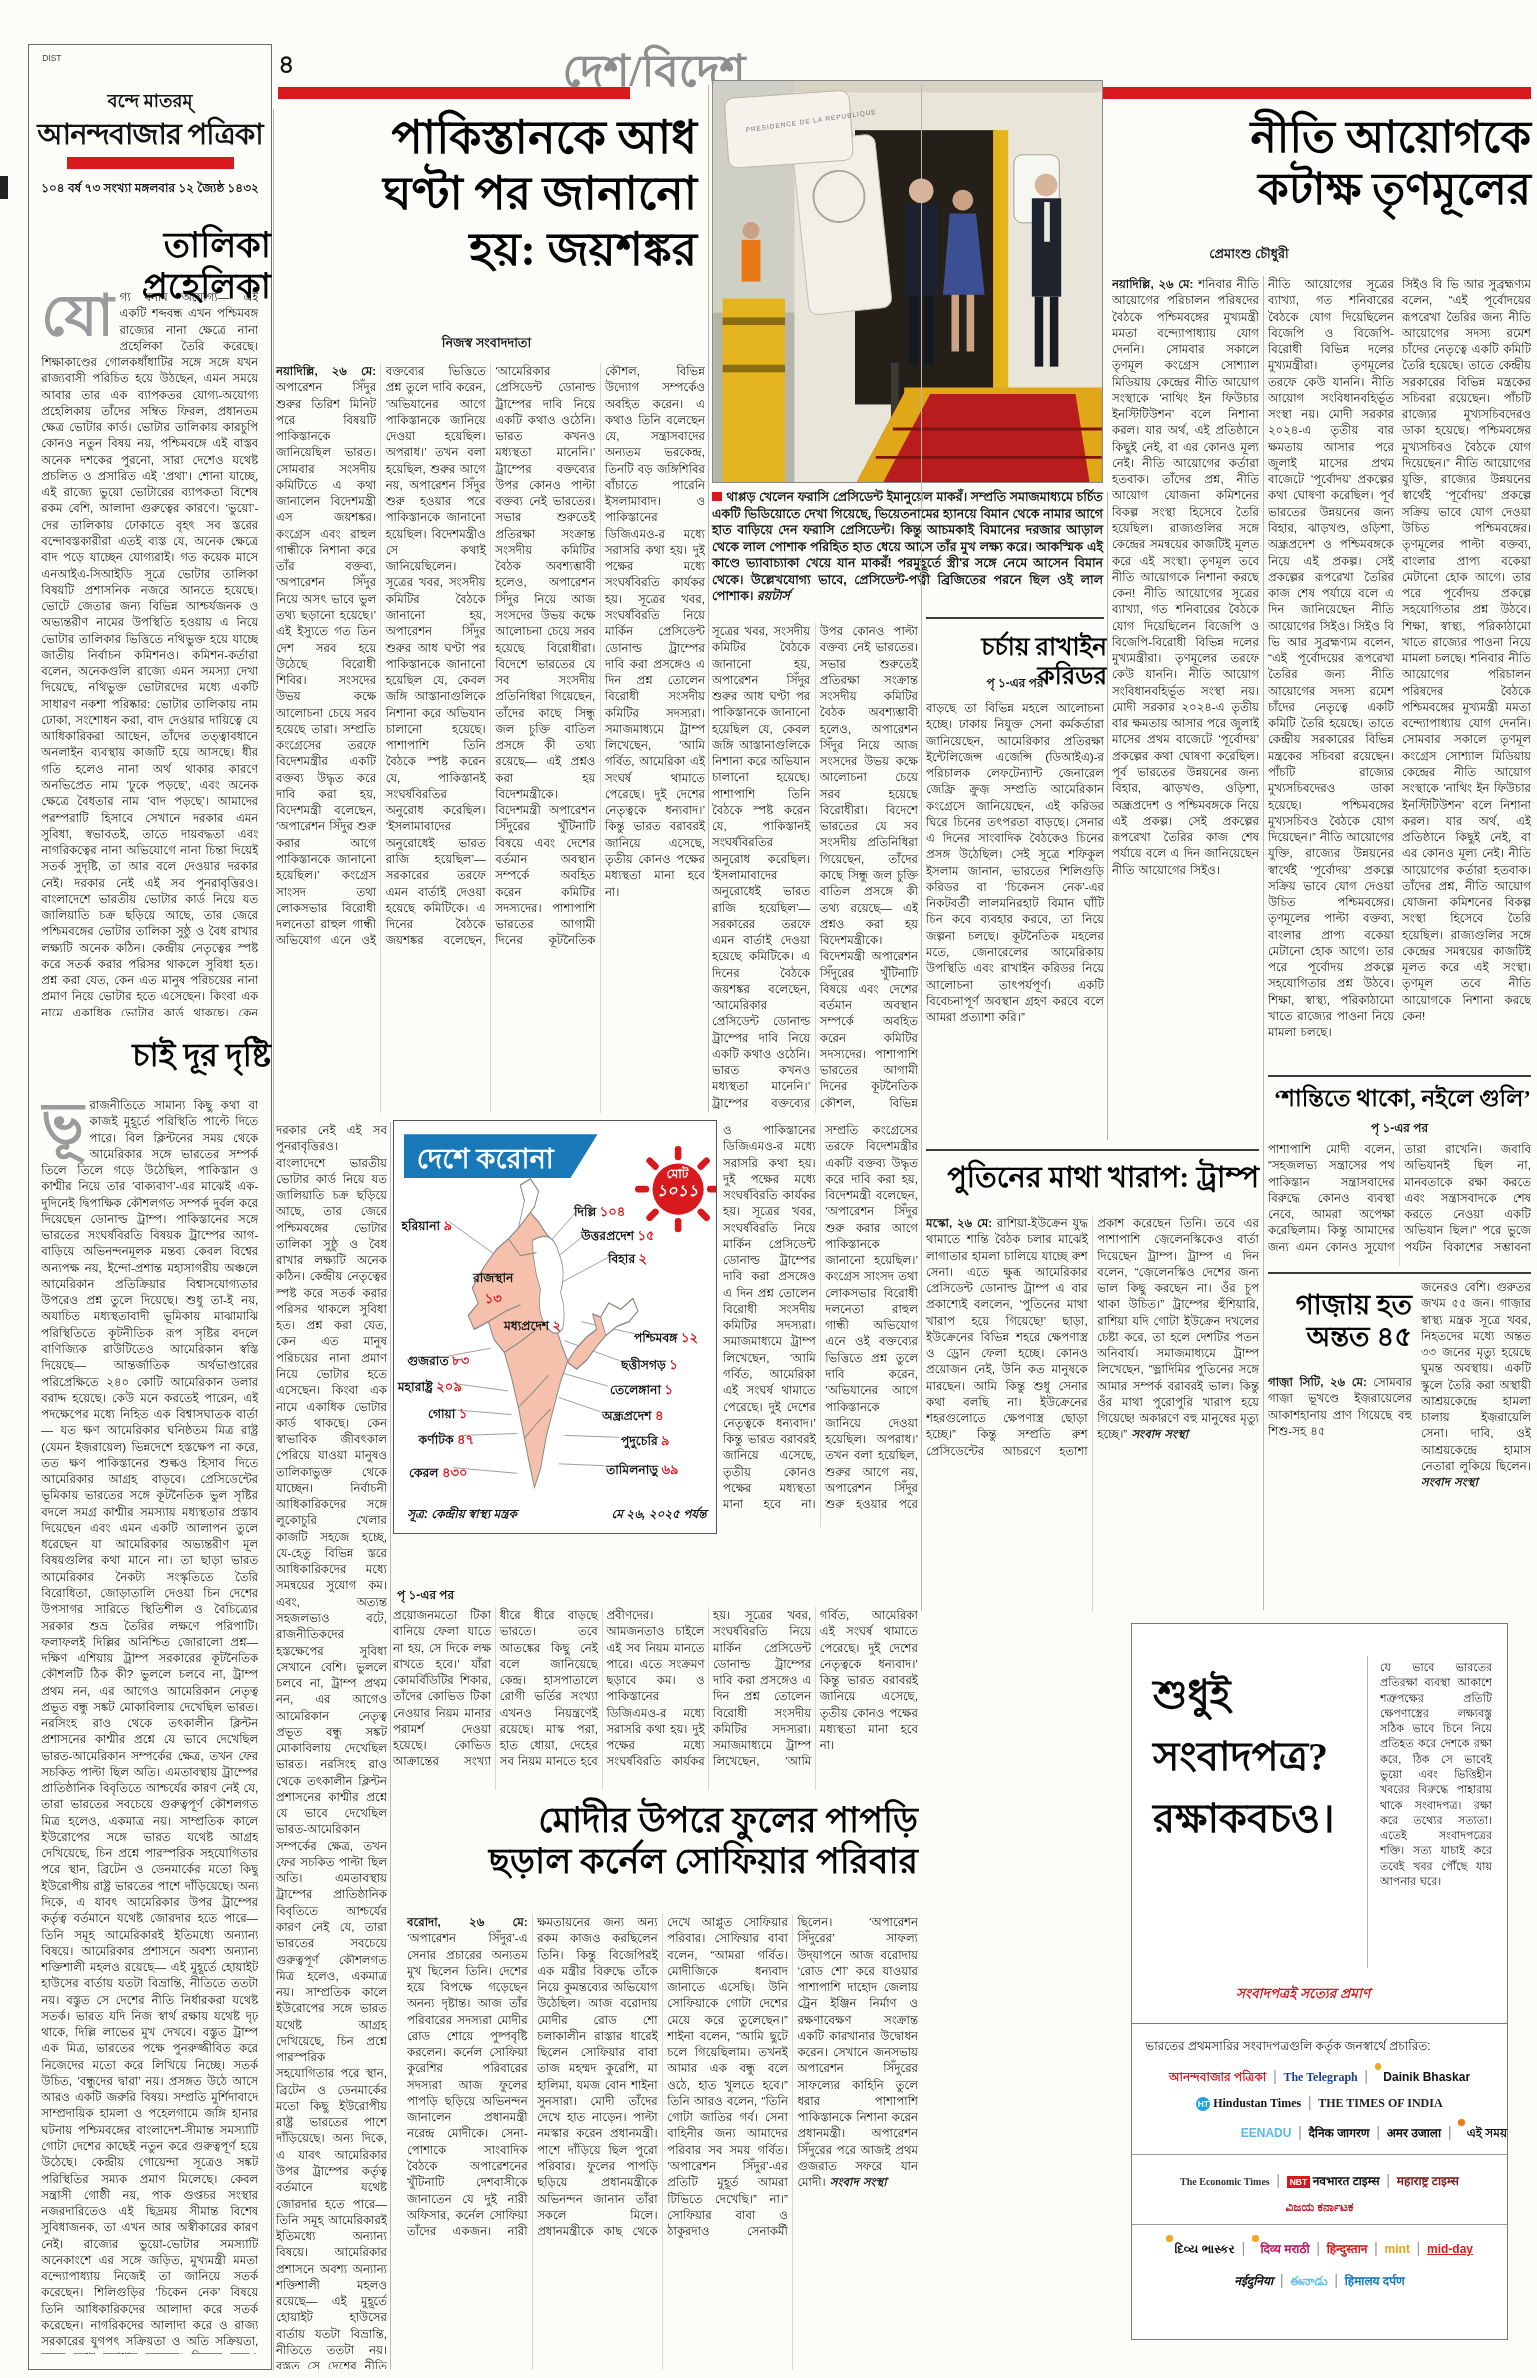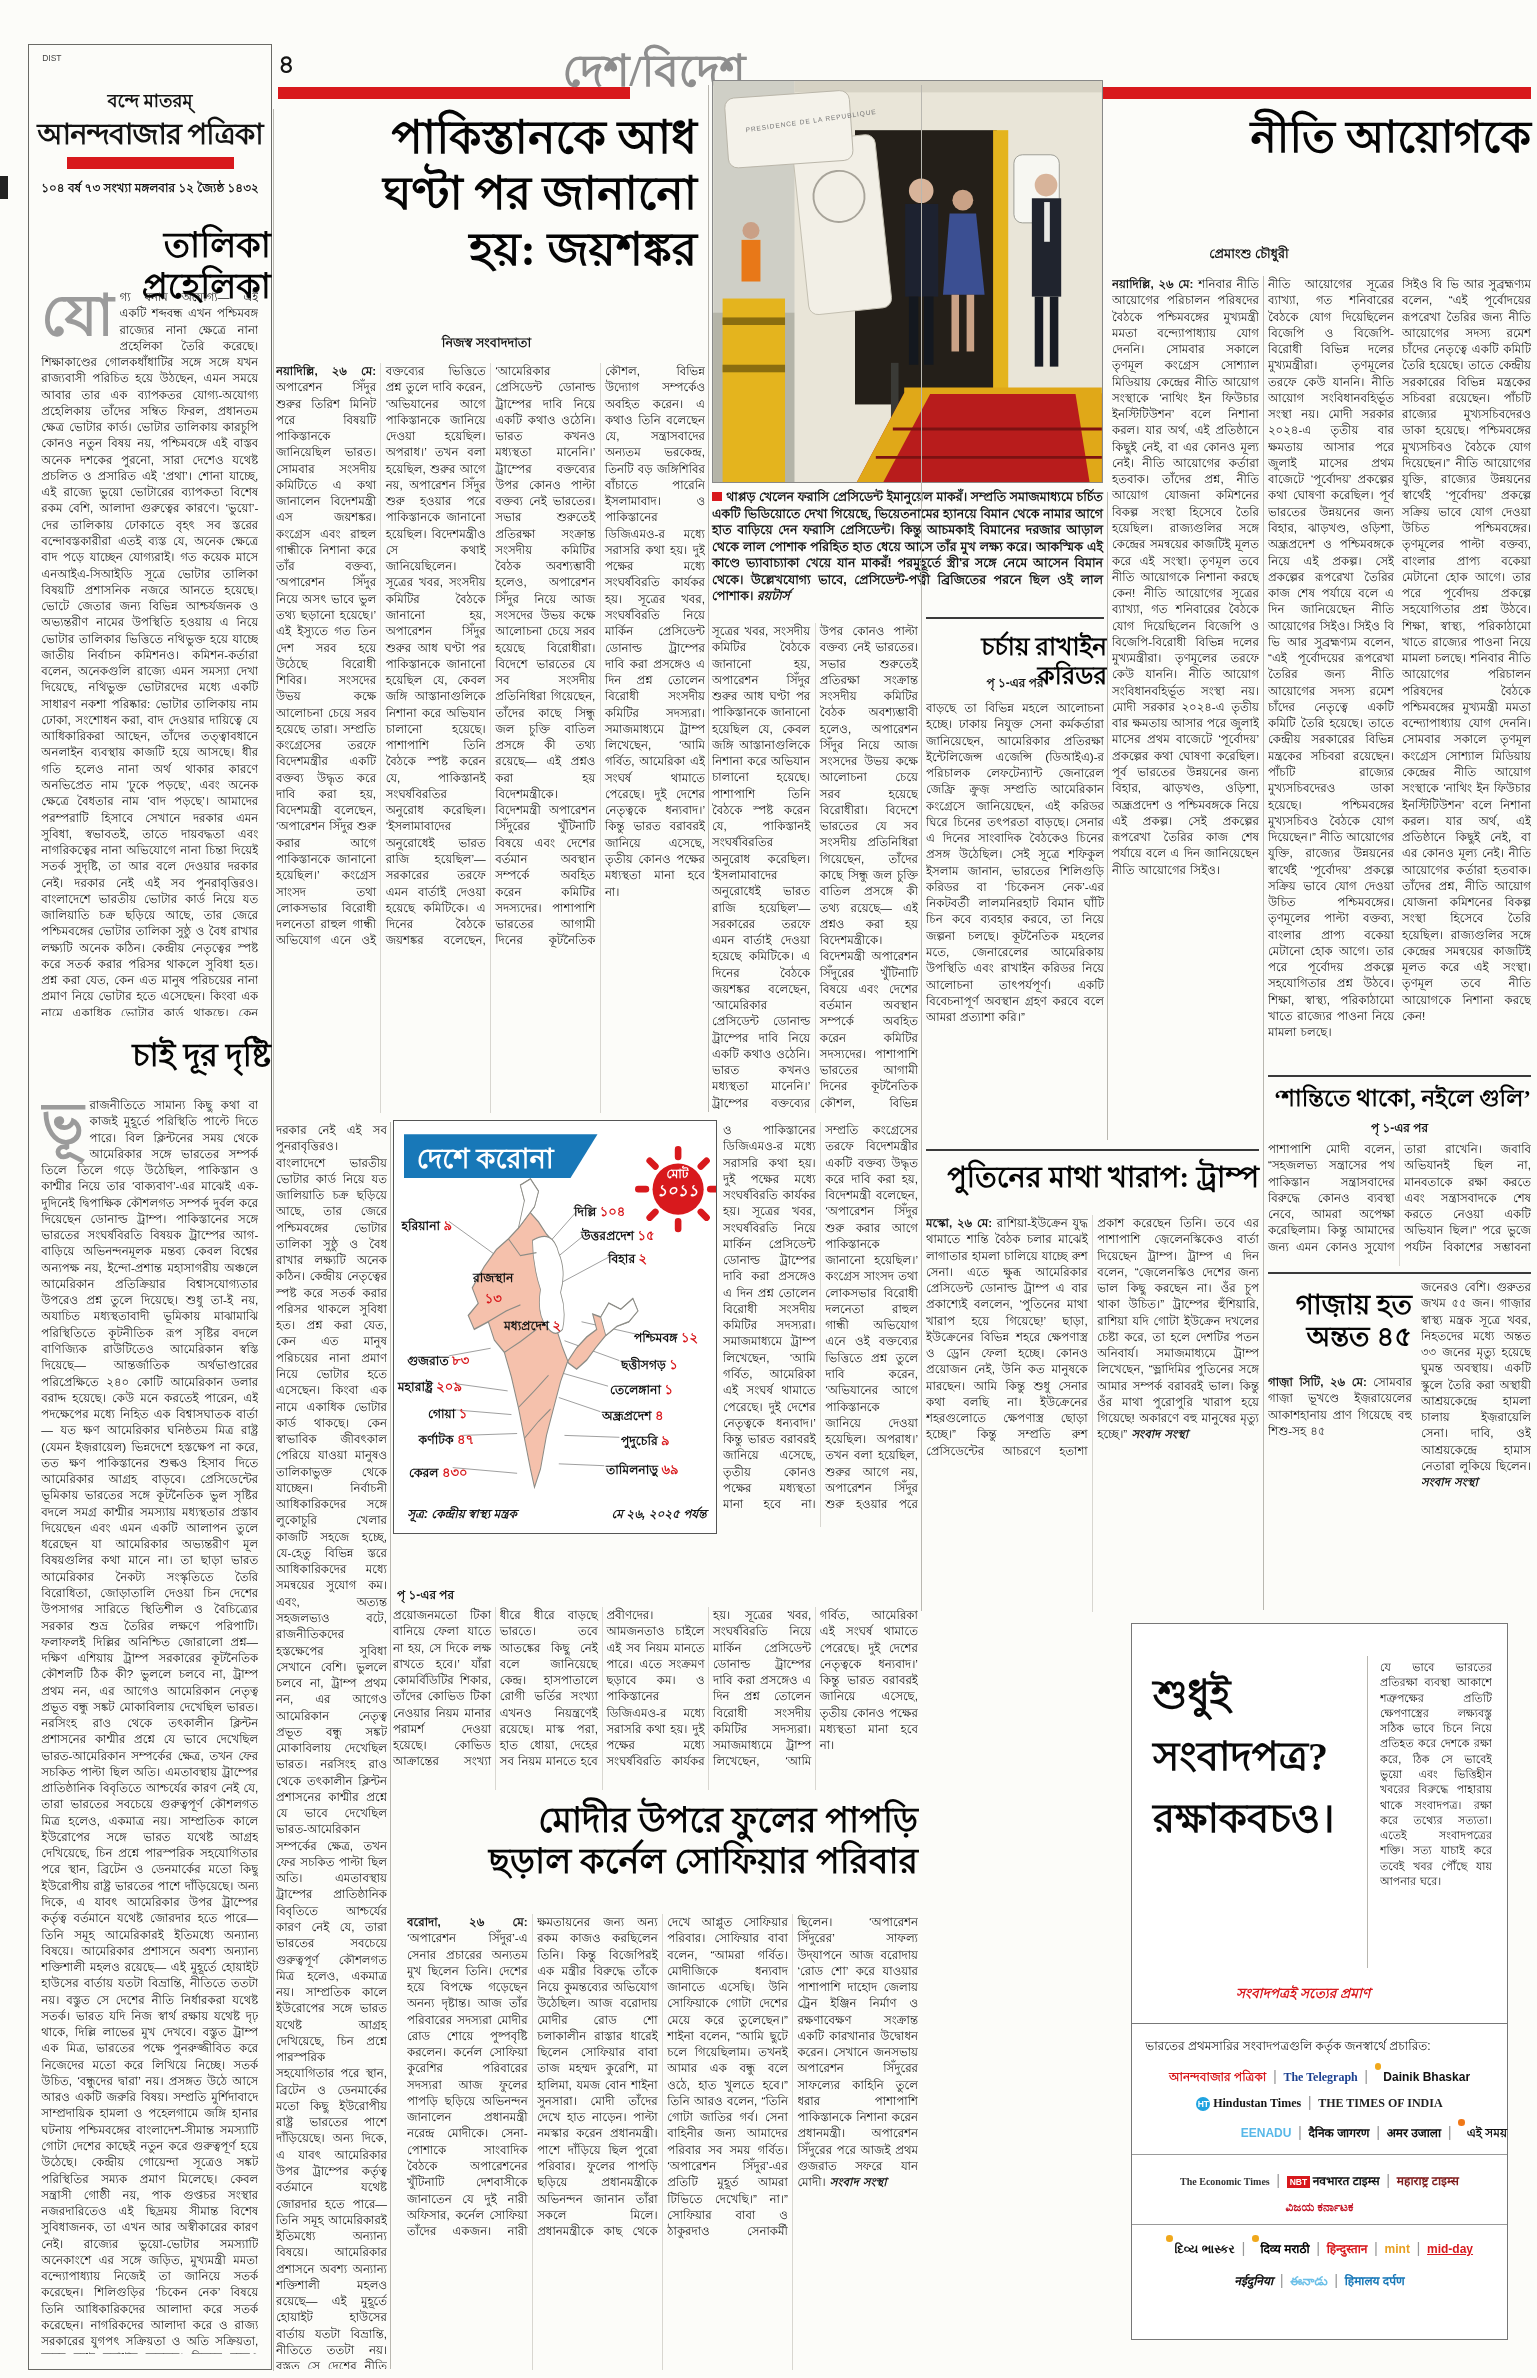--- a/index.html
+++ b/index.html
@@ -33,21 +33,21 @@
        vertical-align:top;margin:-3.8px 1.9px 0 0;}
   .badge{display:inline-block;background:#1fa3e0;color:#fff;border-radius:50%;width:14px;height:14px;
          font-size:8.5px;line-height:14px;text-align:center;margin-right:2.8px;font-family:"Liberation Sans",sans-serif;}
   .nbtbadge{display:inline-block;background:#d8191d;color:#fff;font-size:8.5px;padding:0.9px 2.8px;margin-right:2.8px;}
   .abp{color:#d8191d;} .tele{color:#1a3f8f;font-family:"Liberation Serif",serif;}
   .bhaskar{color:#111;} .ht{color:#161616;font-family:"Liberation Serif",serif;}
   .toi{color:#222;font-family:"Liberation Serif",serif;} .eenadu{color:#58b8e8;}
   .jagran{color:#111;} .ujala{color:#111;} .eisamay{color:#111;}
   .et{color:#333;font-family:"Liberation Serif",serif;font-size:10px;}
   .mata{color:#7f1d1d;} .vk{color:#c41425;}
-  .divyab{color:#111;} .divyam{color:#000000;} .hindustan{color:#d8191d;}
+  .divyab{color:#111;} .divyam{color:#be185d;} .hindustan{color:#d8191d;}
   .mint{color:#e8a020;} .midday{color:#d8191d;text-decoration:underline;}
   .naidunia{color:#111;font-style:italic;} .eenadu2{color:#6cc0e8;} .himalaya{color:#1878b8;}
   .logorow{text-align:center;position:absolute;width:100%;}
 </style>
 </head>
 <body>
 
 <div class="page">
 
   <div class="leftbox">
@@ -139,20 +139,21 @@
     </svg>
     <div class="abs" style="left:32px;top:36px;font-size:6.6px;color:#777;transform:rotate(-8deg);letter-spacing:0.9px;">PRESIDENCE DE LA REPUBLIQUE</div>
   </div>
   <div class="caption" style="left:712px;top:489px;width:391px;height:125px;">
     <span class="capsq"></span><span>থাপ্পড় খেলেন ফরাসি প্রেসিডেন্ট ইমানুয়েল মাকরঁ। সম্প্রতি সমাজমাধ্যমে চর্চিত একটি ভিডিয়োতে দেখা গিয়েছে, ভিয়েতনামের হ্যানয়ে বিমান থেকে নামার আগে হাত বাড়িয়ে দেন ফরাসি প্রেসিডেন্ট। কিন্তু আচমকাই বিমানের দরজার আড়াল থেকে লাল পোশাক পরিহিত হাত ধেয়ে আসে তাঁর মুখ লক্ষ্য করে। আকস্মিক এই কাণ্ডে ভ্যাবাচ্যাকা খেয়ে যান মাকরঁ! পরমুহূর্তে স্ত্রী'র সঙ্গে নেমে আসেন বিমান থেকে। উল্লেখযোগ্য ভাবে, প্রেসিডেন্ট-পত্নী ব্রিজিতের পরনে ছিল ওই লাল পোশাক।</span>
     <span class="credit" style="font-style:italic;">রয়টার্স</span>
   </div>
 
   <div class="hl" style="left:1143px;top:112px;width:388px;font-size:44px;">
     <div>নীতি আয়োগকে</div>
+    <div>কটাক্ষ তৃণমূলের</div>
   </div>
   <div class="byline" style="left:1112px;top:244px;width:274px;">প্রেমাংশু চৌধুরী</div>
   <div class="bt" style="left:1112px;top:276px;width:147px;height:861px;">
     <b>নয়াদিল্লি, ২৬ মে:</b>
     <span>শনিবার নীতি আয়োগের পরিচালন পরিষদের বৈঠকে পশ্চিমবঙ্গের মুখ্যমন্ত্রী মমতা বন্দ্যোপাধ্যায় যোগ দেননি। সোমবার সকালে তৃণমূল কংগ্রেস সোশ্যাল মিডিয়ায় কেন্দ্রের নীতি আয়োগ সংস্থাকে ‘নাথিং ইন ফিউচার ইনস্টিটিউশন’ বলে নিশানা করল। যার অর্থ, এই প্রতিষ্ঠানে কিছুই নেই, বা এর কোনও মূল্য নেই। নীতি আয়োগের কর্তারা হতবাক। তাঁদের প্রশ্ন, নীতি আয়োগ যোজনা কমিশনের বিকল্প সংস্থা হিসেবে তৈরি হয়েছিল। রাজ্যগুলির সঙ্গে কেন্দ্রের সমন্বয়ের কাজটিই মূলত করে এই সংস্থা। তৃণমূল তবে নীতি আয়োগকে নিশানা করছে কেন!</span>
     <span>নীতি আয়োগের সূত্রের ব্যাখ্যা, গত শনিবারের বৈঠকে যোগ দিয়েছিলেন বিজেপি ও বিজেপি-বিরোধী বিভিন্ন দলের মুখ্যমন্ত্রীরা। তৃণমূলের তরফে কেউ যাননি। নীতি আয়োগ সংবিধানবহির্ভূত সংস্থা নয়। মোদী সরকার ২০২৪-এ তৃতীয় বার ক্ষমতায় আসার পরে জুলাই মাসের প্রথম বাজেটে ‘পূর্বোদয়’ প্রকল্পের কথা ঘোষণা করেছিল। পূর্ব ভারতের উন্নয়নের জন্য বিহার, ঝাড়খণ্ড, ওড়িশা, অন্ধ্রপ্রদেশ ও পশ্চিমবঙ্গকে নিয়ে এই প্রকল্প। সেই প্রকল্পের রূপরেখা তৈরির কাজ শেষ পর্যায়ে বলে এ দিন জানিয়েছেন নীতি আয়োগের সিইও।</span>
   </div>
   <div class="bt" style="left:1268px;top:276px;width:126px;height:795px;">
     <span>নীতি আয়োগের সূত্রের ব্যাখ্যা, গত শনিবারের বৈঠকে যোগ দিয়েছিলেন বিজেপি ও বিজেপি-বিরোধী বিভিন্ন দলের মুখ্যমন্ত্রীরা। তৃণমূলের তরফে কেউ যাননি। নীতি আয়োগ সংবিধানবহির্ভূত সংস্থা নয়। মোদী সরকার ২০২৪-এ তৃতীয় বার ক্ষমতায় আসার পরে জুলাই মাসের প্রথম বাজেটে ‘পূর্বোদয়’ প্রকল্পের কথা ঘোষণা করেছিল। পূর্ব ভারতের উন্নয়নের জন্য বিহার, ঝাড়খণ্ড, ওড়িশা, অন্ধ্রপ্রদেশ ও পশ্চিমবঙ্গকে নিয়ে এই প্রকল্প। সেই প্রকল্পের রূপরেখা তৈরির কাজ শেষ পর্যায়ে বলে এ দিন জানিয়েছেন নীতি আয়োগের সিইও।</span>
     <span>সিইও বি ভি আর সুব্রহ্মণ্যম বলেন, “এই পূর্বোদয়ের রূপরেখা তৈরির জন্য নীতি আয়োগের সদস্য রমেশ চাঁদের নেতৃত্বে একটি কমিটি তৈরি হয়েছে। তাতে কেন্দ্রীয় সরকারের বিভিন্ন মন্ত্রকের সচিবরা রয়েছেন। পাঁচটি রাজ্যের মুখ্যসচিবদেরও ডাকা হয়েছে। পশ্চিমবঙ্গের মুখ্যসচিবও বৈঠকে যোগ দিয়েছেন।” নীতি আয়োগের যুক্তি, রাজ্যের উন্নয়নের স্বার্থেই ‘পূর্বোদয়’ প্রকল্পে সক্রিয় ভাবে যোগ দেওয়া উচিত পশ্চিমবঙ্গের। তৃণমূলের পাল্টা বক্তব্য, বাংলার প্রাপ্য বকেয়া মেটানো হোক আগে। তার পরে পূর্বোদয় প্রকল্পে সহযোগিতার প্রশ্ন উঠবে। শিক্ষা, স্বাস্থ্য, পরিকাঠামো খাতে রাজ্যের পাওনা নিয়ে মামলা চলছে।</span>

